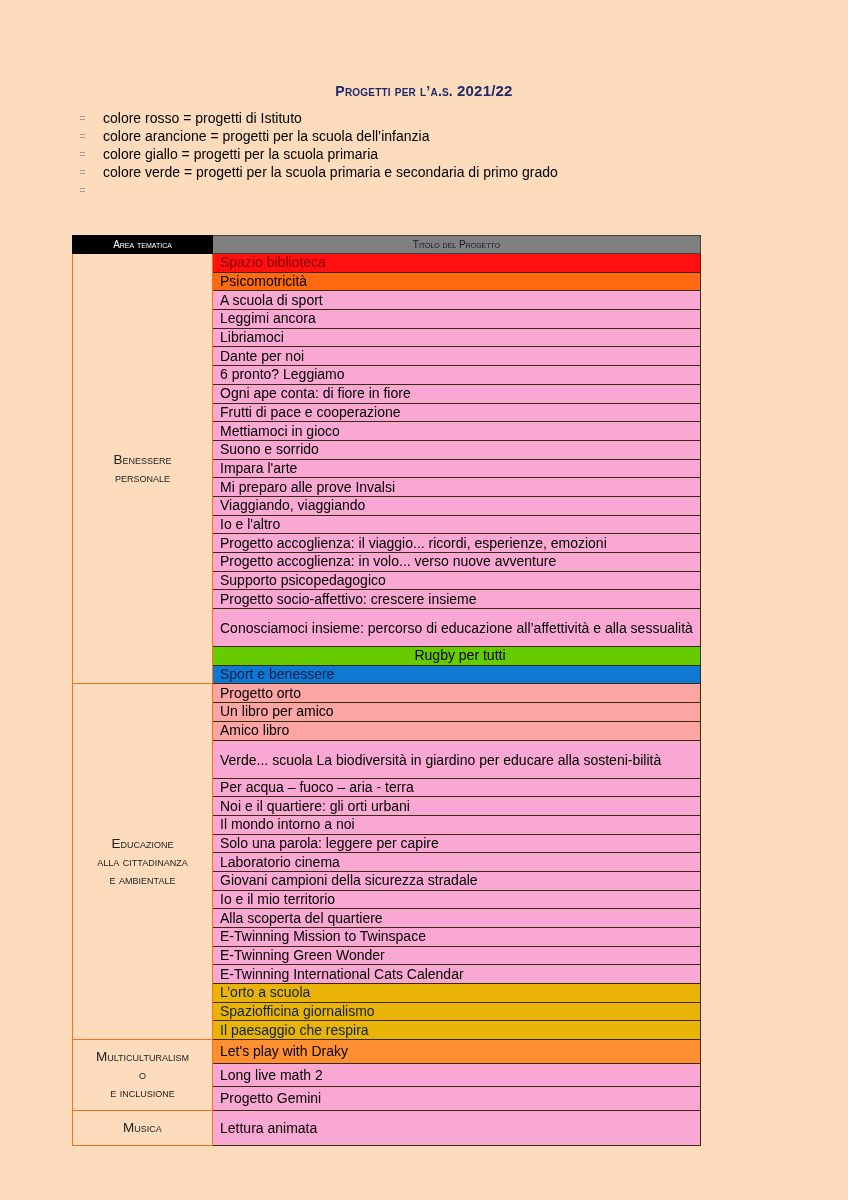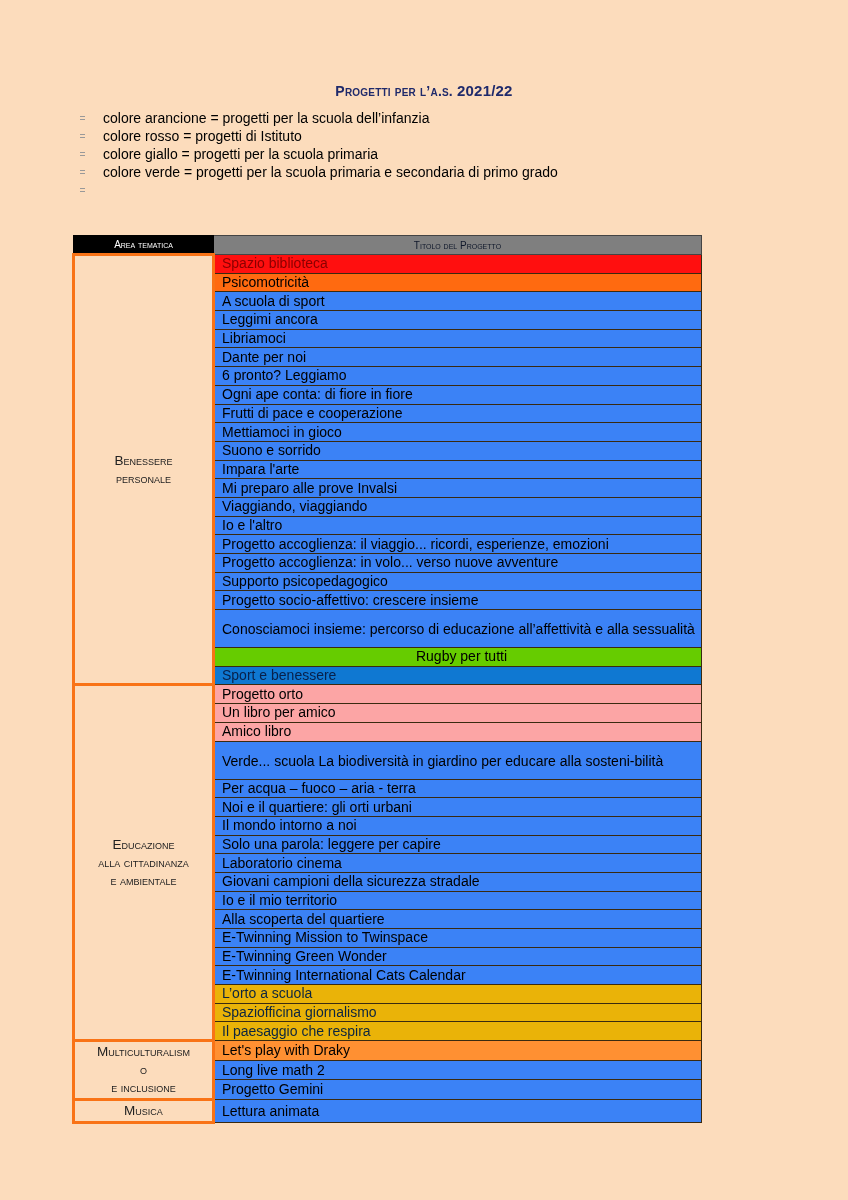--- a/index.html
+++ b/index.html
@@ -19,56 +19,56 @@
   table {
     position:absolute; top:235px; left:72px; width:628px; border-collapse:collapse;
     table-layout:fixed; font-size:14px;
   }
   col.c1 { width:140px; } col.c2 { width:488px; }
   th { height:17px; padding:0; font-weight:normal; font-variant:small-caps; font-size:10px; line-height:17px; }
   th.h1 { background:#000; color:#fff; border:1px solid #000; }
   th.h2 { background:#7f7f7f; color:#0f172a; border:1px solid #444; }
   td { padding:0 0 0 7px; border:1px solid #3a2a10; height:17.7px; line-height:17px; }
   td.area {
-    background:#fcdcbc; text-align:center; font-variant:small-caps; font-size:12.5px; padding:1px;
-    border:3px solid #f97316; line-height:18px; color:#222;
+    background:#fcdcbc; text-align:center; font-variant:small-caps; font-size:12.5px; padding:8px;
+    border:1px solid #f97316; line-height:18px; color:#222;
   }
   td.area .big { font-size:13.5px; }
   td.two { line-height:18px; height:36px; padding-top:1px; }
   .red { background:#ff0f0f; color:#8a0000; }
   .orange-dark { background:#ff6a10; }
   .orange { background:#fca5a5;margin-top:16px; }
   .orange-light { background:#ff9032; }
-  .yellow { background:#3b82f6;margin-left:47px; }
+  .yellow { background:#f9a8d4;margin-left:47px; }
   .green { background:#66cc00;text-align:center; }
   .blue { background:#0f78d2; color:#08204a; }
   .cyan { background:#eab308; color:#0b2540; }
 </style>
 </head>
 <body>
 
 <div class="title">
   <span>Progetti per l’a.s.</span>
   <span class="yr">2021/22</span>
 </div>
 
 <ul class="legend">
   <li>
       <span class="bullet">
         <span></span>
         <span></span>
       </span>
+      <span>colore rosso = progetti di Istituto</span>
+    </li>
+  <li>
+      <span class="bullet">
+        <span></span>
+        <span></span>
+      </span>
       <span>colore arancione = progetti per la scuola dell’infanzia</span>
-    </li>
-  <li>
-      <span class="bullet">
-        <span></span>
-        <span></span>
-      </span>
-      <span>colore rosso = progetti di Istituto</span>
     </li>
   <li>
       <span class="bullet">
         <span></span>
         <span></span>
       </span>
       <span>colore giallo = progetti per la scuola primaria</span>
     </li>
   <li>
       <span class="bullet">

